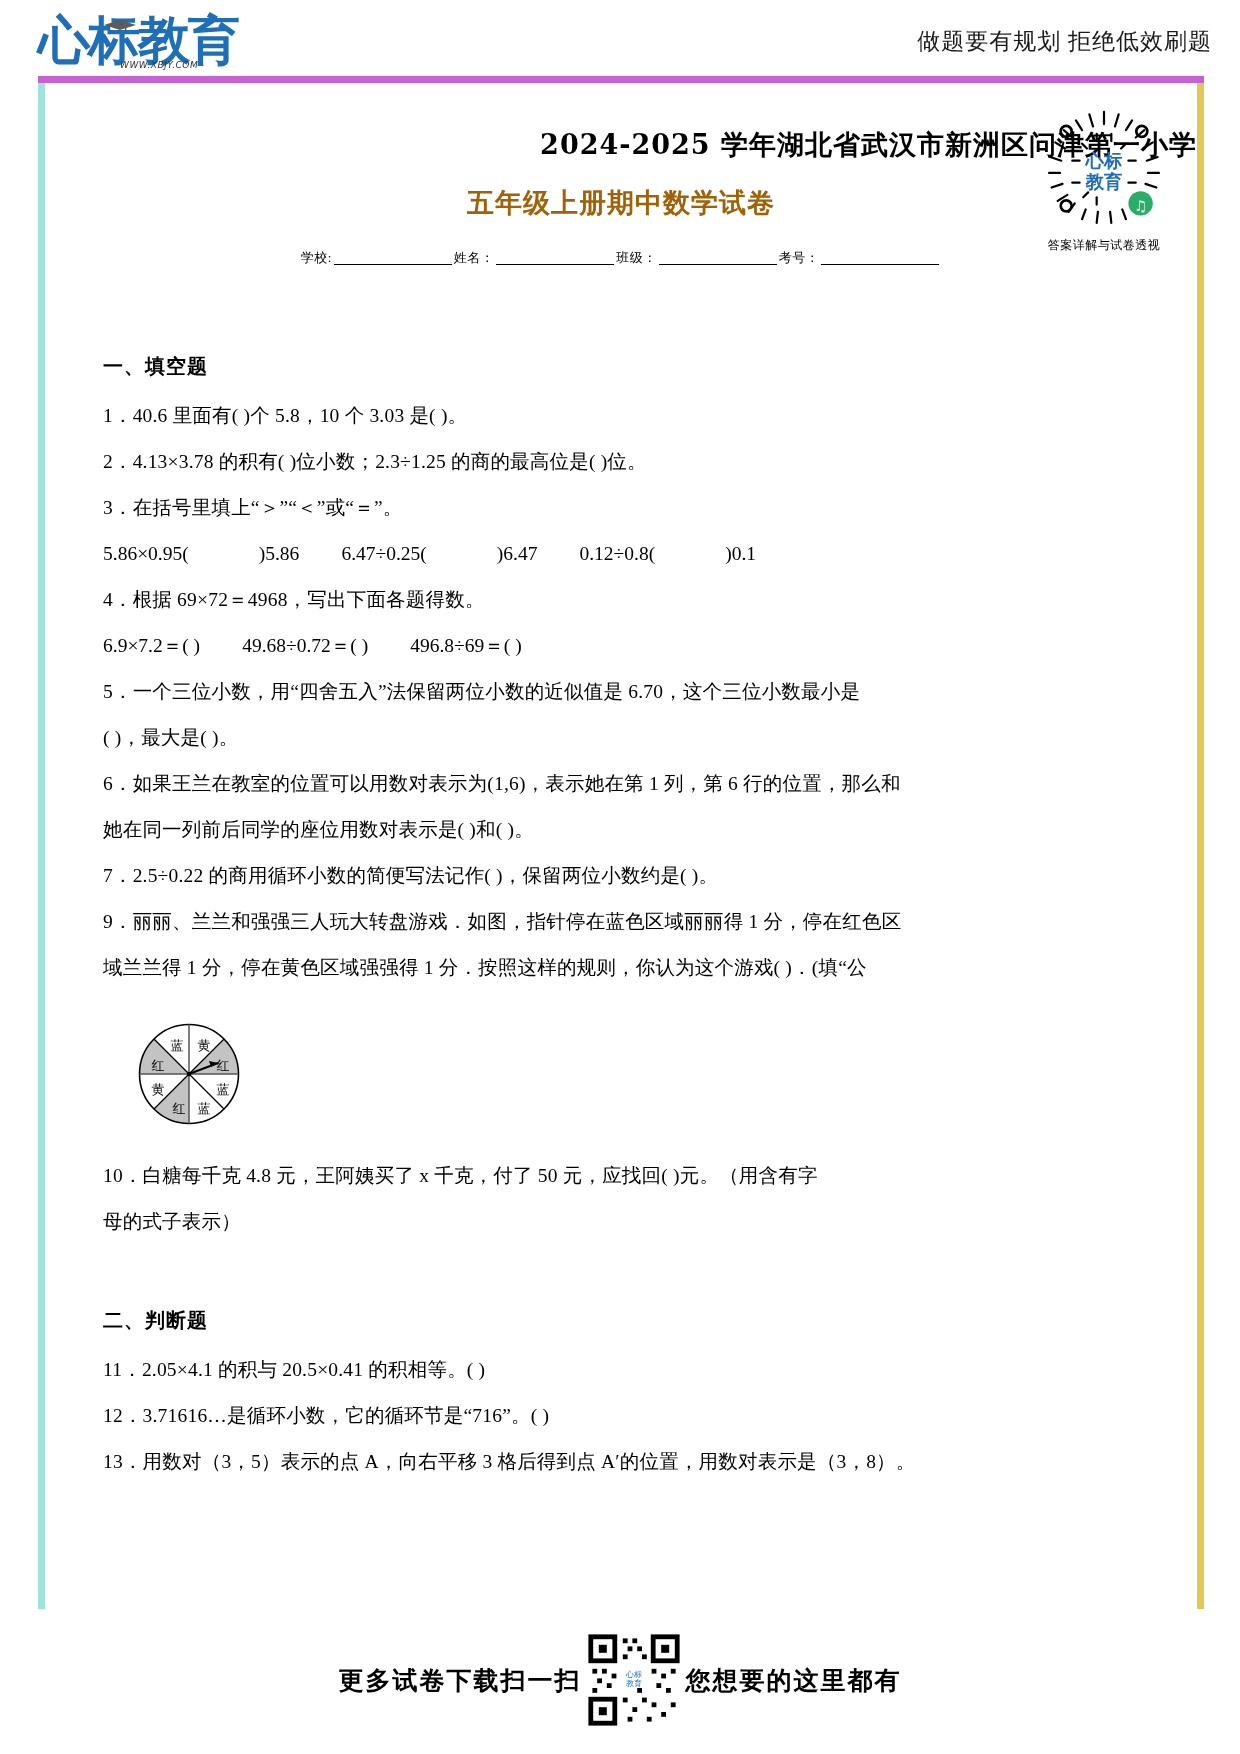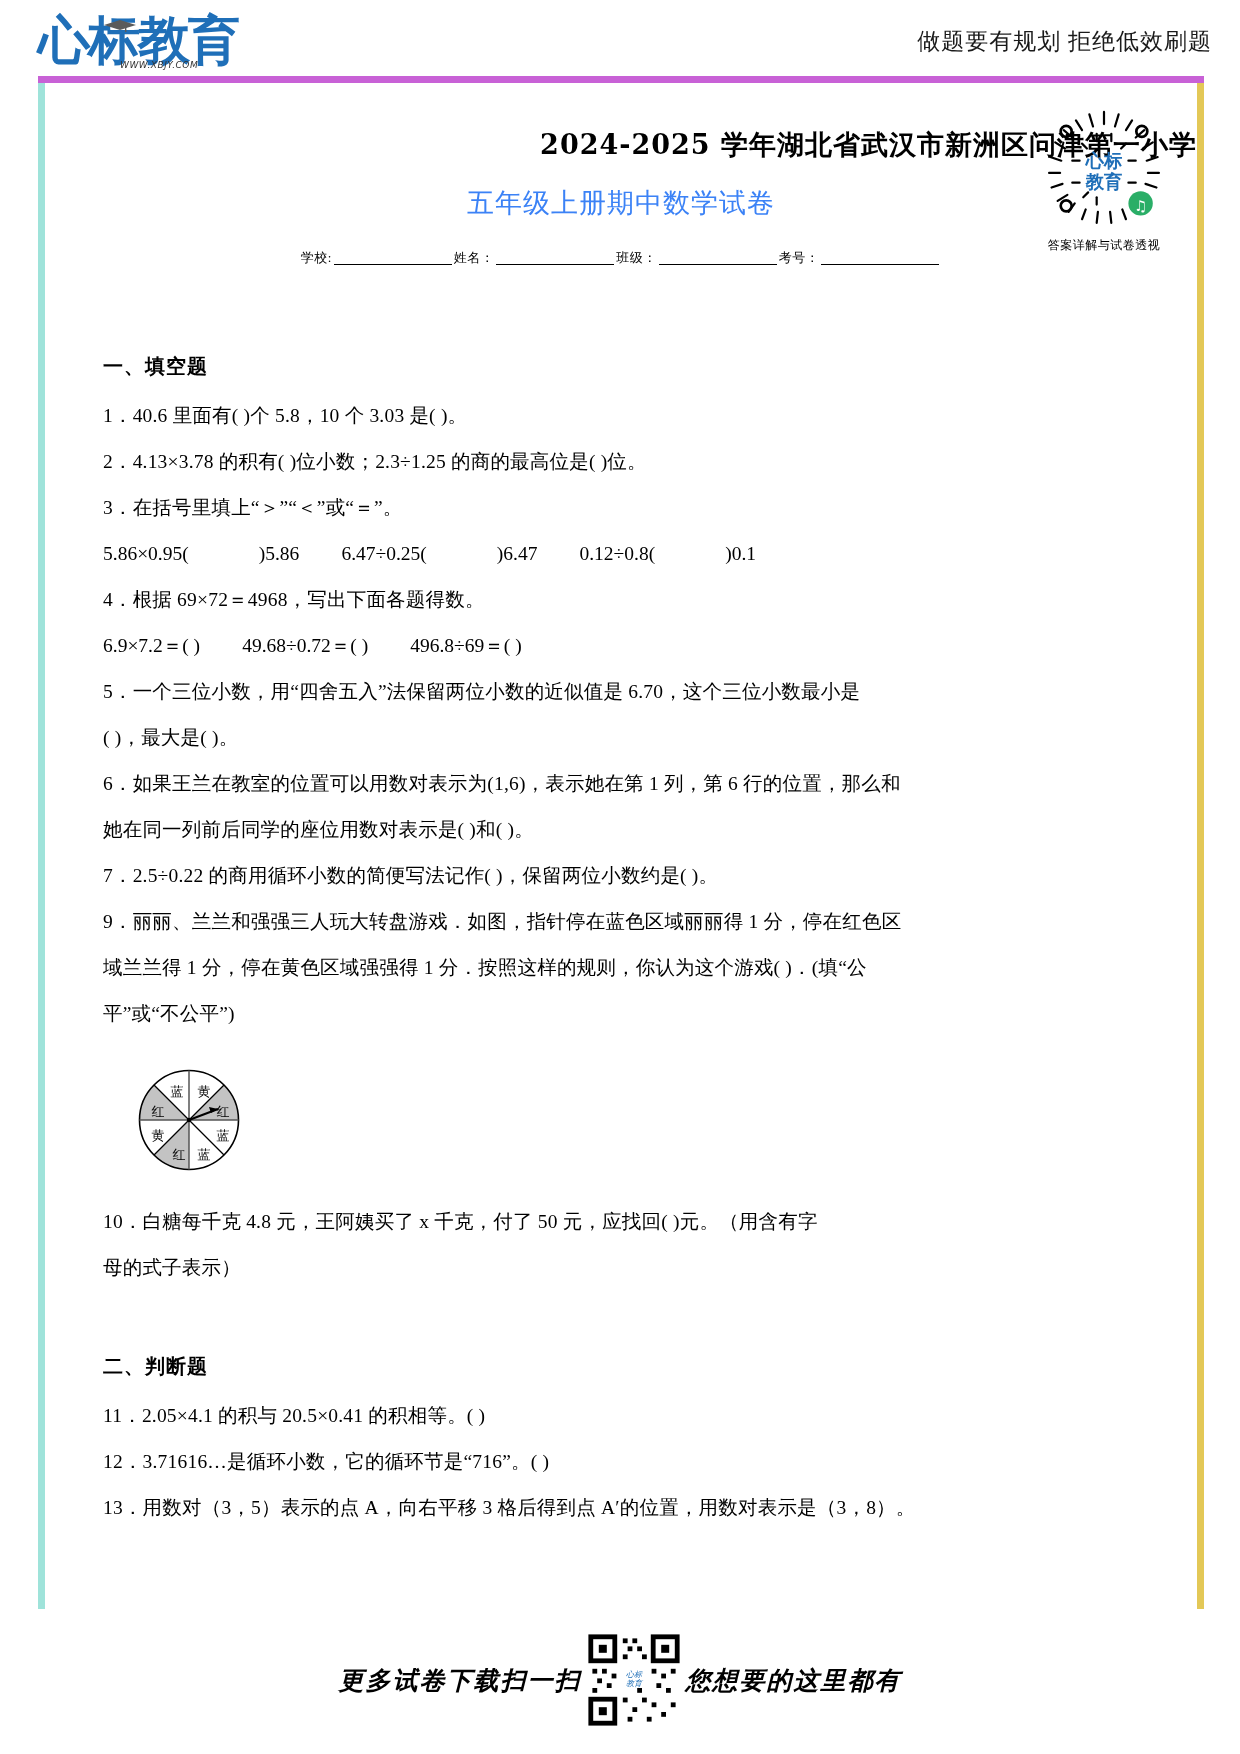--- a/index.html
+++ b/index.html
@@ -101,26 +101,26 @@
     font-weight: bold;
     font-size: 27px;
     letter-spacing: 1px;
     margin-top: 38px;
     line-height: 48px;
     color: #000;
   }
   .paper-subtitle {
     text-align: center;
     font-family: "DejaVu Serif", serif;
-    font-weight: normal;
+    font-weight: bold;
     font-size: 27px;
     letter-spacing: 1px;
     margin-top: 12px;
     line-height: 44px;
-    color: #3b82f6;
+    color: #a16207;
   }
 
   .id-line {
     margin-top: 22px;
     text-align: center;
     font-size: 13px;
     letter-spacing: 0.5px;
     color: #000;
   }
   .id-line .blank {
@@ -196,21 +196,20 @@
     margin: 14px 0 10px 16px;
     width: 140px; height: 140px;
   }
 
   
   .footer {
     position: absolute;
     left: 0; bottom: 26px;
     width: 1240px;
     text-align: center;
-    font-style: italic;
   }
   .footer-row {
     display: flex;
     align-items: center;
     justify-content: center;
     gap: 4px;
   }
   .footer-text {
     font-family: "DejaVu Sans", sans-serif;
     font-weight: bold;
@@ -320,21 +319,20 @@
     <div class="q">(           )，最大是(            )。</div>
 
     <div class="q">6．如果王兰在教室的位置可以用数对表示为(1,6)，表示她在第 1 列，第 6 行的位置，那么和</div>
     <div class="q">她在同一列前后同学的座位用数对表示是(            )和(            )。</div>
 
     <div class="q">7．2.5÷0.22 的商用循环小数的简便写法记作(            )，保留两位小数约是(            )。</div>
 
 
     <div class="q">9．丽丽、兰兰和强强三人玩大转盘游戏．如图，指针停在蓝色区域丽丽得 1 分，停在红色区</div>
     <div class="q">域兰兰得 1 分，停在黄色区域强强得 1 分．按照这样的规则，你认为这个游戏(          )．(填“公</div>
-    <div class="q">平”或“不公平”)</div>
 
     <div class="spinner-wrap">
       <svg viewBox="0 0 140 140" width="140" height="140">
 
         <path d="M70 70 L119.5 70 A49.5 49.5 0 0 0 105 35 Z" fill="#c3c3c3"></path>
         <path d="M70 70 L35 105 A49.5 49.5 0 0 0 70 119.5 Z" fill="#c3c3c3"></path>
         <path d="M70 70 L20.5 70 A49.5 49.5 0 0 1 35 35 Z" fill="#c3c3c3"></path>
 
         <circle cx="70" cy="70" r="49.5" fill="none" stroke="#000" stroke-width="1.6"></circle>
 

